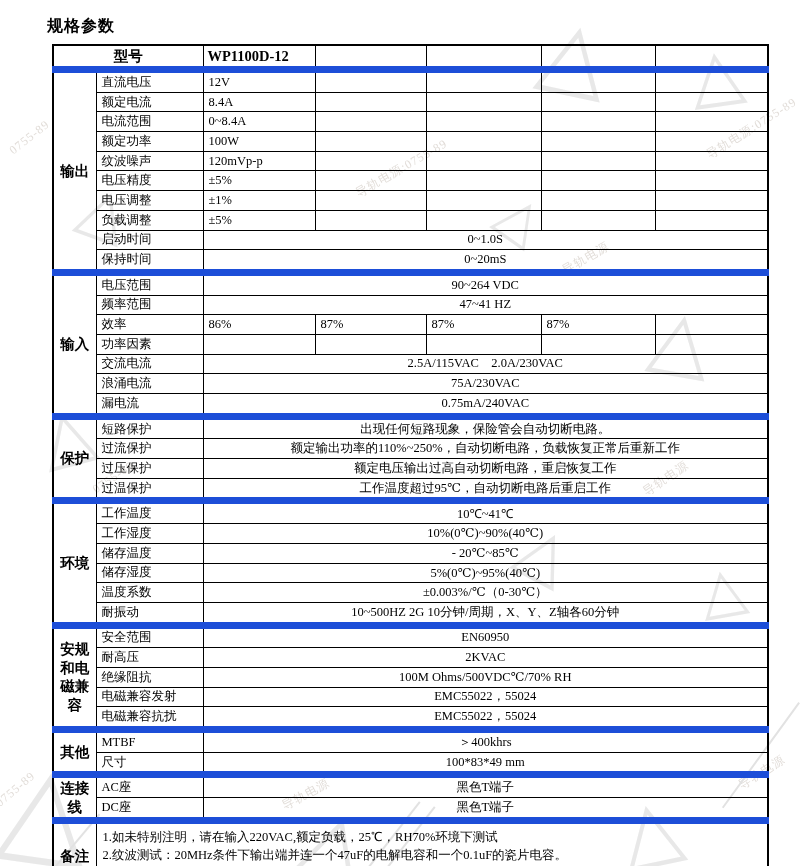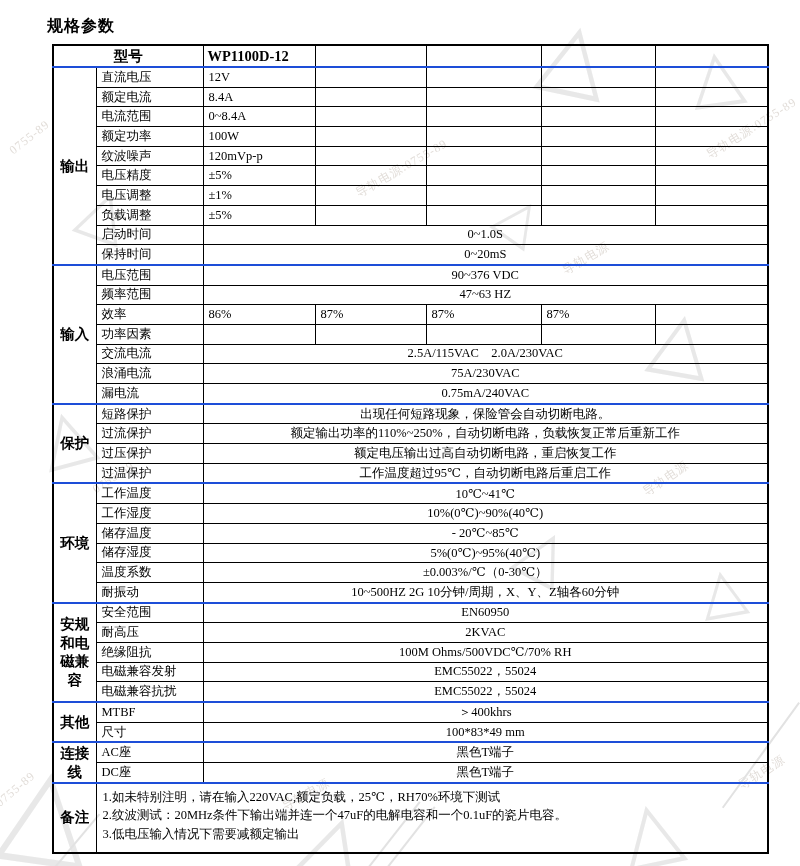--- a/index.html
+++ b/index.html
@@ -5,21 +5,21 @@
   html,body{margin:0;padding:0;background:#fff;}
   .page{position:relative;width:800px;height:866px;background:#ffffff;overflow:hidden;
         font-family:"Liberation Serif","DejaVu Serif",serif;color:#000;}
   .title{position:absolute;left:47px;top:16px;font-size:16px;font-weight:bold;
          letter-spacing:1px;z-index:2;}
   table.spec{position:absolute;left:52px;top:44px;width:715px;border-collapse:collapse;
          table-layout:fixed;z-index:1;}
   table.spec{border:2px solid #000;}
   td{border:1px solid #000;font-size:12.5px;height:18.7px;padding:0 4px;
      overflow:hidden;white-space:nowrap;background:transparent;}
-  tr.sec td{border-top:2px solid #1d4ed8;}
+  tr.sec td{border-top:7px solid #1d4ed8;font-family:Liberation Serif, serif;}
   tr.hdr td{height:20px;font-size:14.5px;font-weight:bold;}
   td.hlabel{text-align:center;}
   td.hval{padding-left:4px;margin-left:48px;}
   td.seclabel{text-align:center;font-weight:bold;font-size:14.5px;line-height:1.28;
      white-space:normal;padding:0 5px;vertical-align:middle;}
   td.pname{text-align:left;padding-left:5px;}
   td.pval{text-align:left;padding-left:5px;}
   td.cval{text-align:center;padding:0 10px;}
   td.notescell{vertical-align:top;white-space:normal;padding:4px 6px;}
   td.notescell .note{line-height:18.5px;font-size:12.5px;}
@@ -154,25 +154,25 @@
       <td class="cval" colspan="5">0~1.0S</td>
     </tr>
     <tr>
       <td class="pname">保持时间</td>
       <td class="cval" colspan="5">0~20mS</td>
     </tr>
 
     <tr class="sec">
       <td class="seclabel" rowspan="7">输入</td>
       <td class="pname">电压范围</td>
-      <td class="cval" colspan="5">90~376 VDC</td>
+      <td class="cval" colspan="5">90~264 VDC</td>
     </tr>
     <tr>
       <td class="pname">频率范围</td>
-      <td class="cval" colspan="5">47~63 HZ</td>
+      <td class="cval" colspan="5">47~41 HZ</td>
     </tr>
     <tr>
       <td class="pname">效率</td>
       <td class="pval">86%</td>
       <td class="pval">87%</td>
       <td class="pval">87%</td>
       <td class="pval">87%</td>
       <td class="pval"></td>
     </tr>
     <tr>

